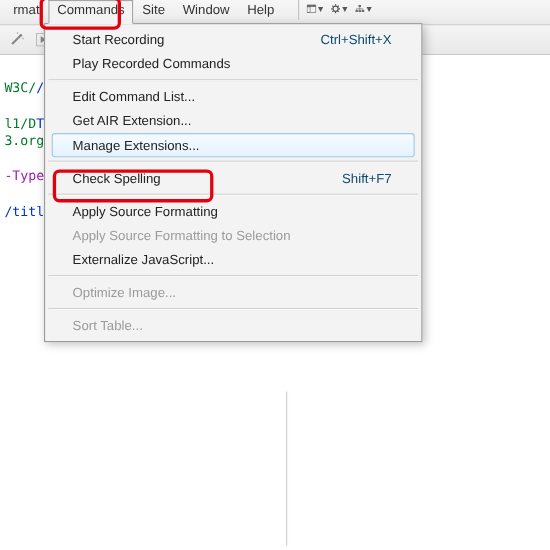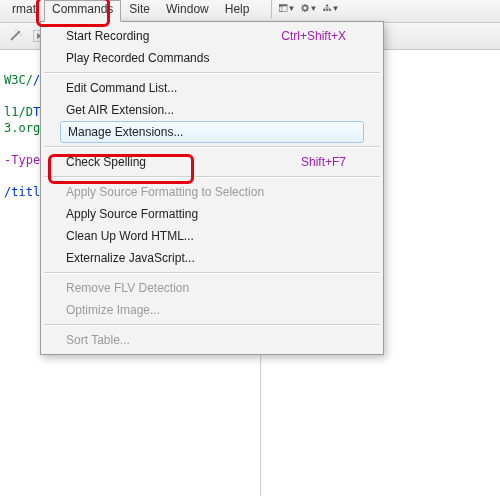--- a/index.html
+++ b/index.html
@@ -9,25 +9,25 @@
 .menu-spacer{width:10px}
 .menu-icon{width:16px;height:16px;display:inline-flex;align-items:center;justify-content:center;margin:0 3px;color:#555}
 .toolbar{display:flex;align-items:center;height:26px;background:linear-gradient(#f5f5f5,#e8e8e8);border-bottom:1px solid #c9c9c9;padding:0 6px;gap:6px}
 .tb-btn{width:18px;height:18px;display:flex;align-items:center;justify-content:center;color:#6c6c6c}
 .content{display:flex;height:calc(500px - 48px)}
 .code{padding:6px 4px;font-family:Consolas,Menlo,monospace;font-size:12px;line-height:16px;white-space:pre;color:#000}
 .kw{color:#0033cc}
 .av{color:#007a2a}
 .m1 .kw{color:#a21caf}
 .dropdown{position:absolute;top:21px;left:40px;width:340px;background:#f3f3f3;border:1px solid #9b9b9b;box-shadow:2px 3px 8px rgba(0,0,0,.25);z-index:4;padding:3px 1px}
-.dd-row{display:flex;align-items:center;height:22px;padding:0 36px 0 24px;color:#222;cursor:default}
+.dd-row{display:flex;align-items:center;height:22px;padding:0 26px 0 24px;color:#222;cursor:default}
 .dd-row.disabled{color:#9b9b9b}
 .dd-row .label{flex:1}
-.dd-row .sc{color:#a21caf}
-.dd-row.highlight{background:linear-gradient(#f5fbff,#e5f3ff);border:1px solid #a1c8e6;border-radius:3px;margin:0 18px;padding:0 25px 0 7px;height:20px}
+.dd-row .sc{color:#0c4a6e}
+.dd-row.highlight{background:linear-gradient(#f5fbff,#e5f3ff);border:1px solid #a1c8e6;border-radius:3px;margin:0 5px;padding:0 25px 0 18px;height:20px}
 .dd-sep{height:1px;margin:3px 2px;background:#d0d0d0;border-bottom:1px solid #fff}
 .hl-red{position:absolute;border:3px solid #e3000f;border-radius:6px;pointer-events:none;z-index:20}
 .hl-commands{top:-3px;left:36px;width:68px;height:24px}
 .hl-manage{top:154px;left:48px;width:140px;height:24px}
 .panel-divider{position:absolute;left:260px;top:356px;width:0;height:140px;border-left:1px solid #d4d4d4;border-right:1px solid #f5f5f5}
 svg{display:block}
 </style>
 </head>
 <body>
 
@@ -91,36 +91,30 @@
       </div>
       <div class="dd-row highlight">
         <span class="label">Manage Extensions...</span>
       </div>
       <div class="dd-sep"></div>
       <div class="dd-row">
         <span class="label">Check Spelling</span>
         <span class="sc">Shift+F7</span>
       </div>
       <div class="dd-sep"></div>
-      <div class="dd-row disabled">
-        <span class="label">Apply Source Formatting to Selection</span>
-      </div>
       <div class="dd-row">
         <span class="label">Apply Source Formatting</span>
       </div>
-      <div class="dd-row">
-        <span class="label">Clean Up Word HTML...</span>
+      <div class="dd-row disabled">
+        <span class="label">Apply Source Formatting to Selection</span>
       </div>
       <div class="dd-row">
         <span class="label">Externalize JavaScript...</span>
       </div>
       <div class="dd-sep"></div>
-      <div class="dd-row disabled">
-        <span class="label">Remove FLV Detection</span>
-      </div>
       <div class="dd-row disabled">
         <span class="label">Optimize Image...</span>
       </div>
       <div class="dd-sep"></div>
       <div class="dd-row disabled">
         <span class="label">Sort Table...</span>
       </div>
     </div>
   <div class="hl-red hl-commands"></div>
   <div class="hl-red hl-manage"></div>

